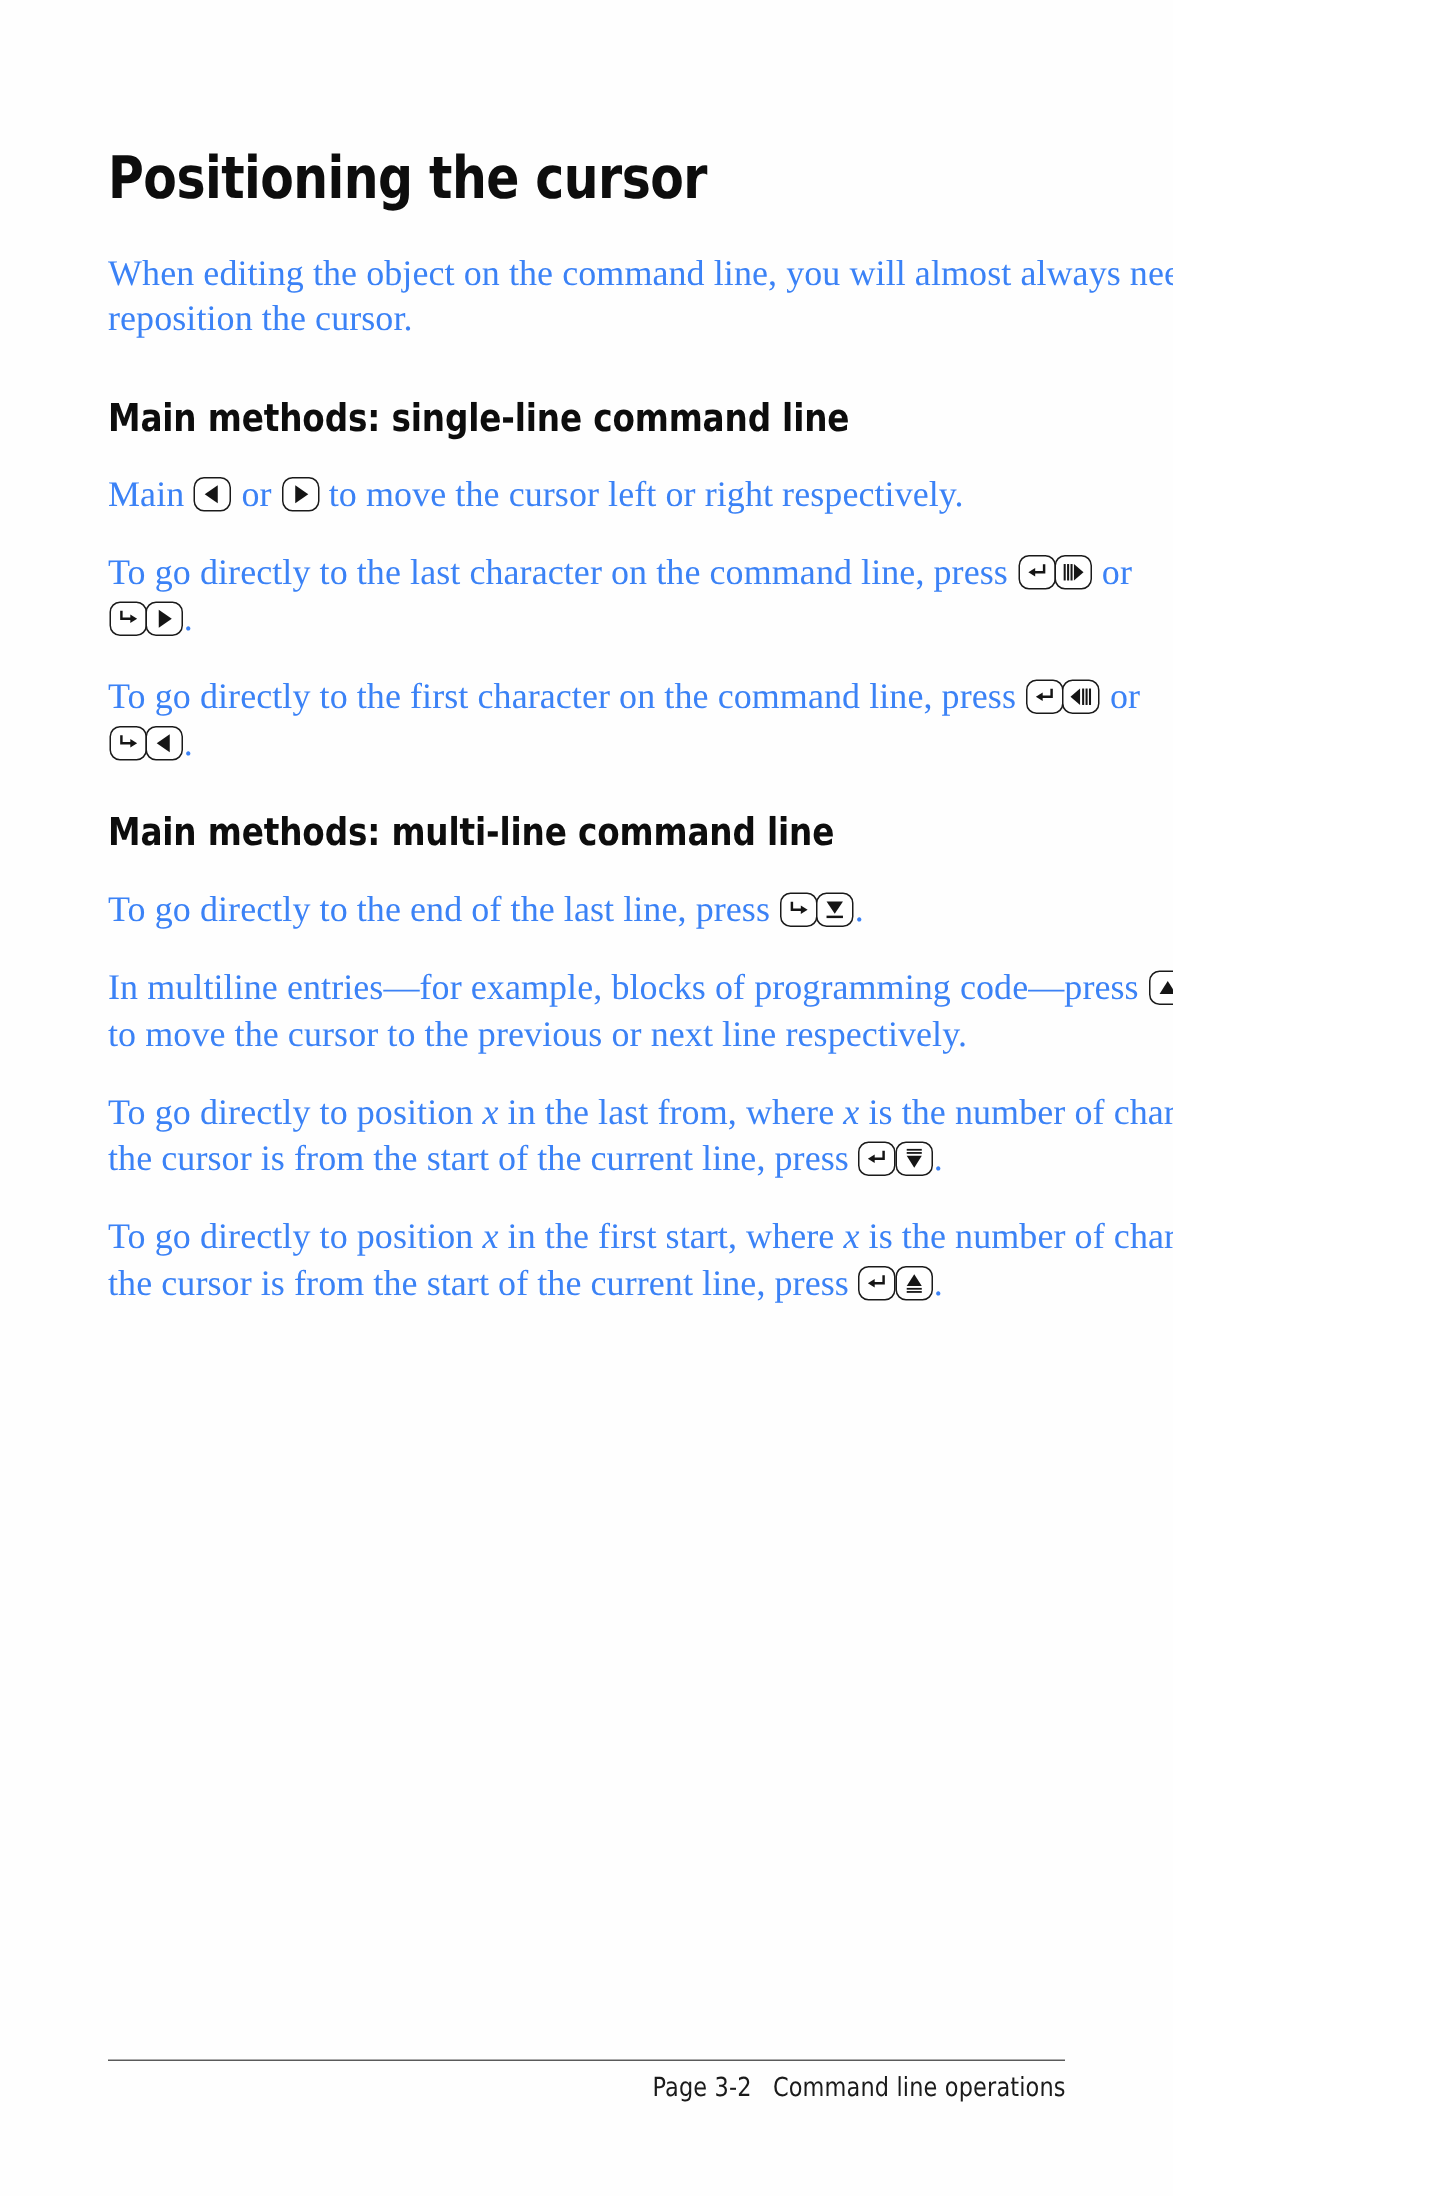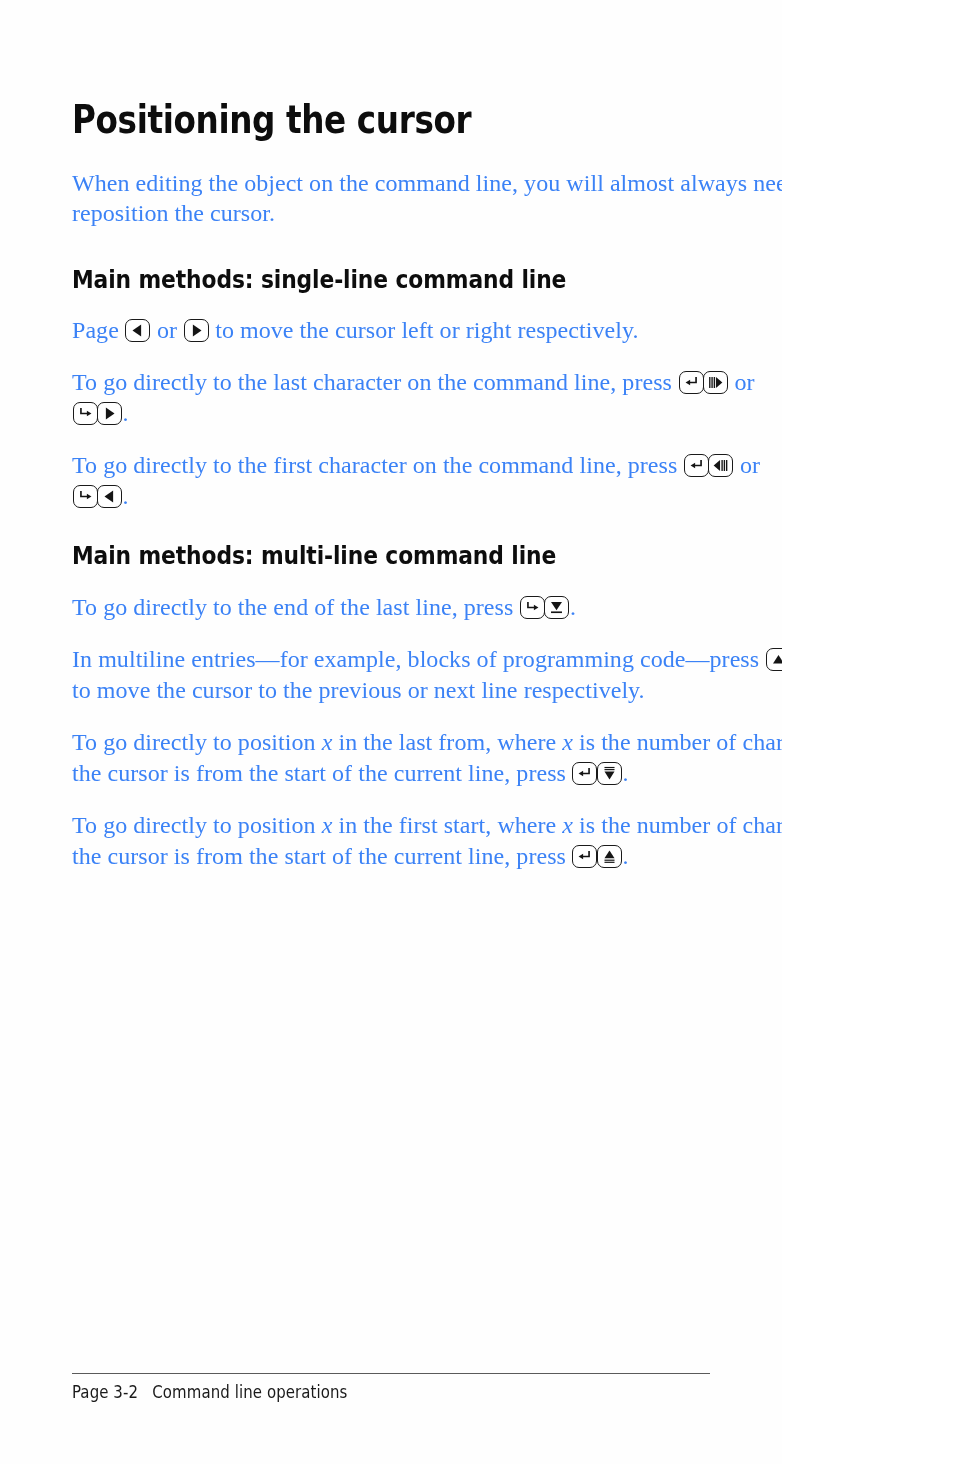--- a/index.html
+++ b/index.html
@@ -106,21 +106,21 @@
 
   .footer-rule {
     border: none;
     border-top: 1.3px solid #5a5a5a;
     margin: 0 0 8px 0;
     width: 100%;
   }
 
   .footer-row {
     display: flex;
-    justify-content: flex-start;
+    justify-content: flex-end;
     align-items: baseline;
     font-family: "DejaVu Sans Condensed", "Liberation Sans Narrow", "Liberation Sans", sans-serif;
     font-size: 17.5px;
     color: #1a1a1a;
     letter-spacing: 0.1px;
   }
   .footer-row .left  { transform: scaleX(0.95); transform-origin: left center; }
   .footer-row .right { transform: scaleX(0.95); transform-origin: right center; }
 </style>
 </head>
@@ -130,21 +130,21 @@
 
   <div class="content">
 
     <h1 class="doc-title">Positioning the cursor</h1>
 
     <p class="body first-after-title">When editing the object on the command line, you will almost always need to reposition the cursor.</p>
 
     <h2 class="section-heading" id="heading-single">Main methods: single-line command line</h2>
 
     <p class="body first-after-heading">
-      <span>Page </span><span class="key">
+      <span>Main </span><span class="key">
         <svg viewBox="0 0 25 23" aria-hidden="true">
             <polygon points="16.5,5 16.5,18 7,11.5" fill="#151515"></polygon>
           </svg>
       </span><span> or </span><span class="key">
         <svg viewBox="0 0 25 23" aria-hidden="true">
             <polygon points="8.5,5 8.5,18 18,11.5" fill="#151515"></polygon>
           </svg>
       </span><span> to move the cursor left or right respectively.</span>
     </p>
 

